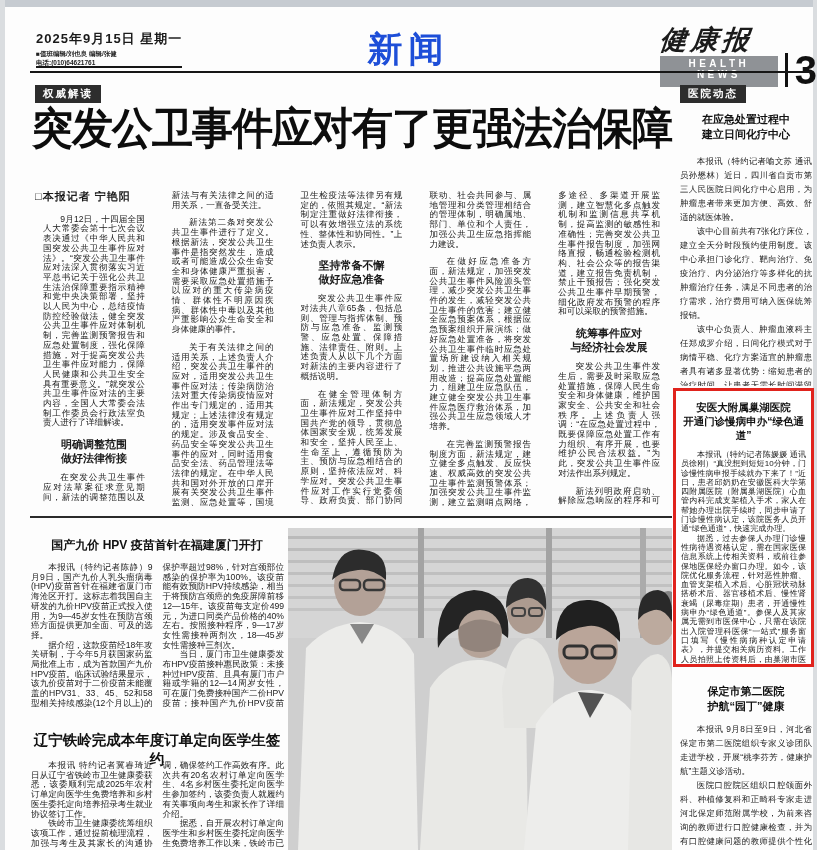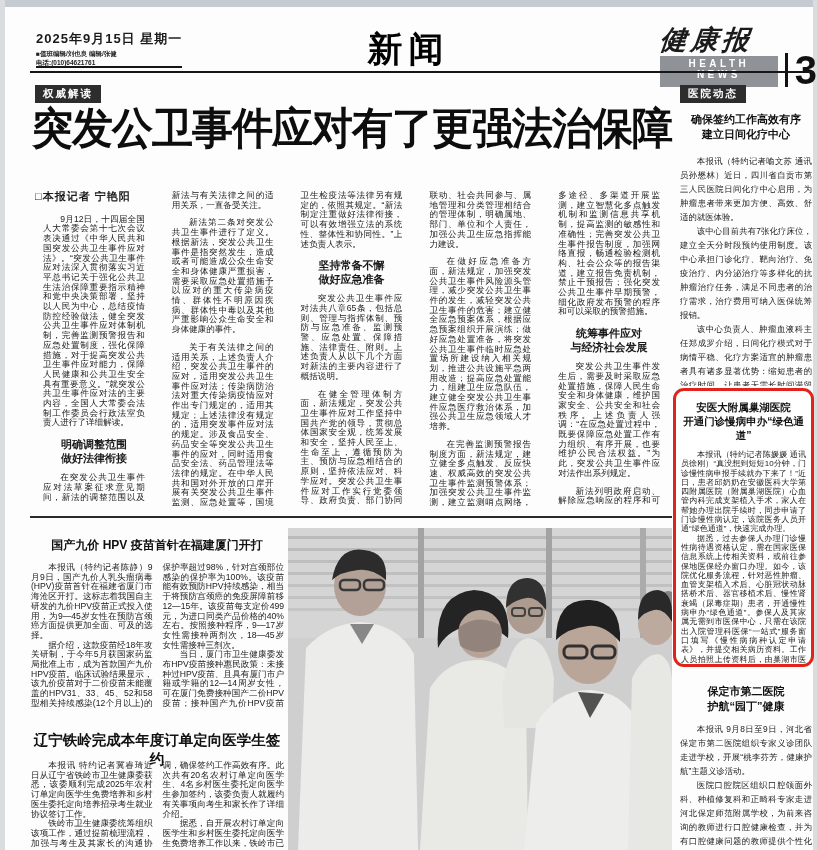--- a/index.html
+++ b/index.html
@@ -8,21 +8,21 @@
   .edge-top{position:absolute;left:0;top:0;width:817px;height:7px;background:#c6cbd1;}
   .edge-left{position:absolute;left:0;top:0;width:5px;height:850px;background:#dadde0;}
   .edge-right{position:absolute;right:0;top:0;width:4px;height:850px;background:#dadde0;}
 
   
   .date{position:absolute;left:36px;top:30px;font-size:13px;font-weight:bold;
         border-bottom:2px solid #161616;padding-bottom:18px;letter-spacing:1px;}
   .editors{position:absolute;left:36px;top:50px;font-size:6.5px;font-weight:bold;color:#222;}
   .phone{position:absolute;left:36px;top:59px;font-size:6.5px;font-weight:bold;color:#222;}
   .section-title{position:absolute;left:0;top:26px;width:817px;text-align:center;
-        font-size:35px;font-weight:900;letter-spacing:6px;color:#000000;}
+        font-size:35px;font-weight:900;letter-spacing:6px;color:#1d4ed8;}
   .brand{position:absolute;left:660px;top:26px;display:flex;align-items:flex-end;}
   .brand-zh{font-family:"DejaVu Serif",serif;font-style:italic;font-weight:900;
         font-size:27px;letter-spacing:4px;color:#1b1b1b;transform:skewX(-6deg);line-height:1;}
   .brand-en{background:#8f9296;color:#fff;font-size:10px;font-weight:bold;letter-spacing:3.5px;
         padding:2px 5px 7px;margin-top:3px;text-align:center;}
   .brand-num{font-size:40px;font-weight:900;line-height:0.85;border-left:3px solid #111;
         padding-left:7px;margin-left:7px;color:#111;}
   .header-rule{position:absolute;left:30px;top:71px;width:782px;height:2px;background:#161616;}
 
   
@@ -60,21 +60,21 @@
   .side-title{position:absolute;left:678px;width:136px;text-align:center;font-weight:bold;
         font-size:11px;line-height:15px;color:#111;}
   #s1-title{top:112px;}
   #s3-title{top:684px;}
   .side-body{position:absolute;left:680px;width:132px;overflow:hidden;font-size:8.4px;
         line-height:14px;text-align:justify;}
   .side-body p{margin:0;text-indent:2em;}
   #s1-body{top:154px;height:232px;}
   #s3-body{top:722px;height:128px;}
   .red-box{position:absolute;left:673px;top:388px;width:141px;height:279px;box-sizing:border-box;
-        border:3px solid #e0231d;border-radius:11px;padding:9px 5px 4px;overflow:hidden;background:#fff;}
+        border:3px solid #e0231d;border-radius:0;padding:9px 5px 4px;overflow:hidden;background:#fff;}
   .red-box .rb-title{text-align:center;font-weight:bold;font-size:10.5px;line-height:14px;
         margin-bottom:8px;color:#111;}
   .red-box .rb-text{font-size:8px;line-height:9.3px;text-align:justify;}
   .red-box .rb-text p{margin:0;text-indent:2em;}
 </style>
 </head>
 <body>
 
 <div id="page">
   <div class="edge-top"></div>
@@ -196,21 +196,21 @@
         <path d="M350 92 Q350 62 370 62 Q386 64 384 94 Q376 80 366 82 Q356 84 350 92 Z" fill="#2b2b2b"></path>
         <path d="M340 322 L344 150 Q356 126 370 126 Q384 130 384 156 L384 322 Z" fill="#efefec"></path>
       </g>
       <rect x="0" y="0" width="384" height="322" fill="#000" opacity="0.03"></rect>
     </svg>
   </div>
 
   <div class="tag" id="tag-side">医院动态</div>
 
   <div class="side-title" id="s1-title">
-    <span style="display:block">确保签约工作高效有序</span>
+    <span style="display:block">在应急处置过程中</span>
     <span style="display:block">建立日间化疗中心</span>
   </div>
   <div class="side-body" id="s1-body">
     <p>本报讯（特约记者喻文苏 通讯员孙懋林）近日，四川省自贡市第三人民医院日间化疗中心启用，为肿瘤患者带来更加方便、高效、舒适的就医体验。</p>
     <p>该中心目前共有7张化疗床位，建立全天分时段预约使用制度。该中心承担门诊化疗、靶向治疗、免疫治疗、内分泌治疗等多样化的抗肿瘤治疗任务，满足不同患者的治疗需求，治疗费用可纳入医保统筹报销。</p>
     <p>该中心负责人、肿瘤血液科主任郑成罗介绍，日间化疗模式对于病情平稳、化疗方案适宜的肿瘤患者具有诸多显著优势：缩短患者的治疗时间，让患者无需长时间滞留医院；有效降低医疗费用，减轻患者家庭的经济压力；提升医疗服务效果，使患者在温馨的环境中恢复身体，增强战胜疾病的信心。</p>
   </div>
 
   <div class="red-box">
     <div class="rb-title">

